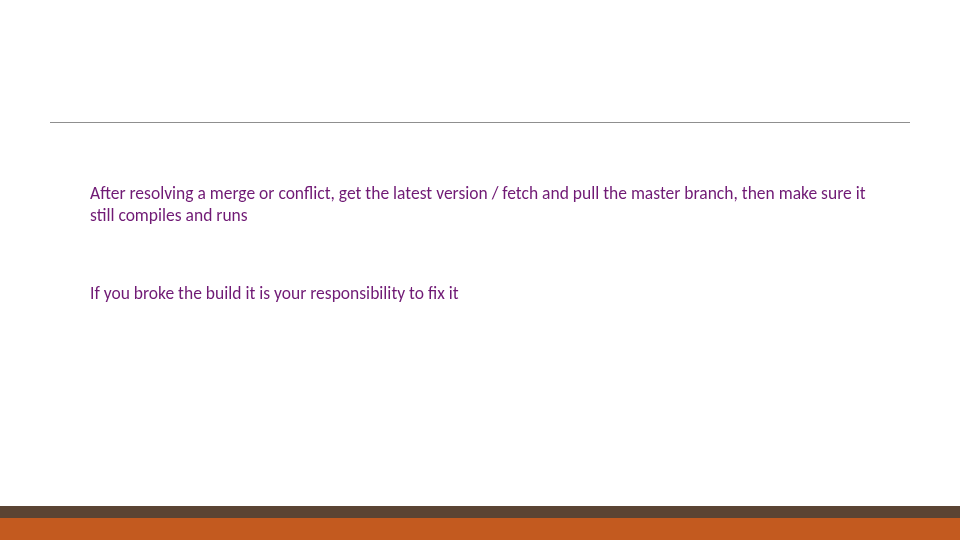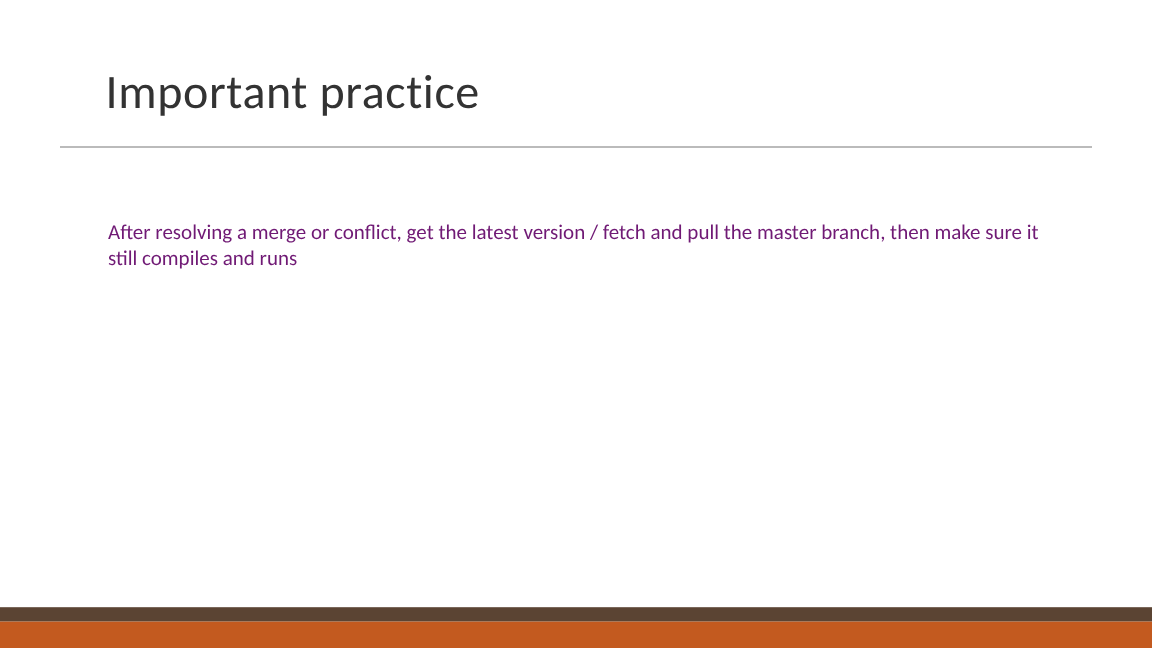--- a/index.html
+++ b/index.html
@@ -68,25 +68,25 @@
     width: 960px;
     height: 22px;
     background: #c35a1f;
   }
 </style>
 </head>
 <body>
 
 <div class="slide">
 
-  <div class="title">Important practice</div>
 
   <div class="title-rule"></div>
 
   <div class="body-text para1">After resolving a merge or conflict, get the latest version / fetch and pull the master branch, then make sure it still compiles and runs</div>
 
+  <div class="body-text para2">If you broke the build it is your responsibility to fix it</div>
 
   <div class="footer-bar">
     <div class="footer-top"></div>
     <div class="footer-bottom"></div>
   </div>
 
 </div>
 
 </body></html>

